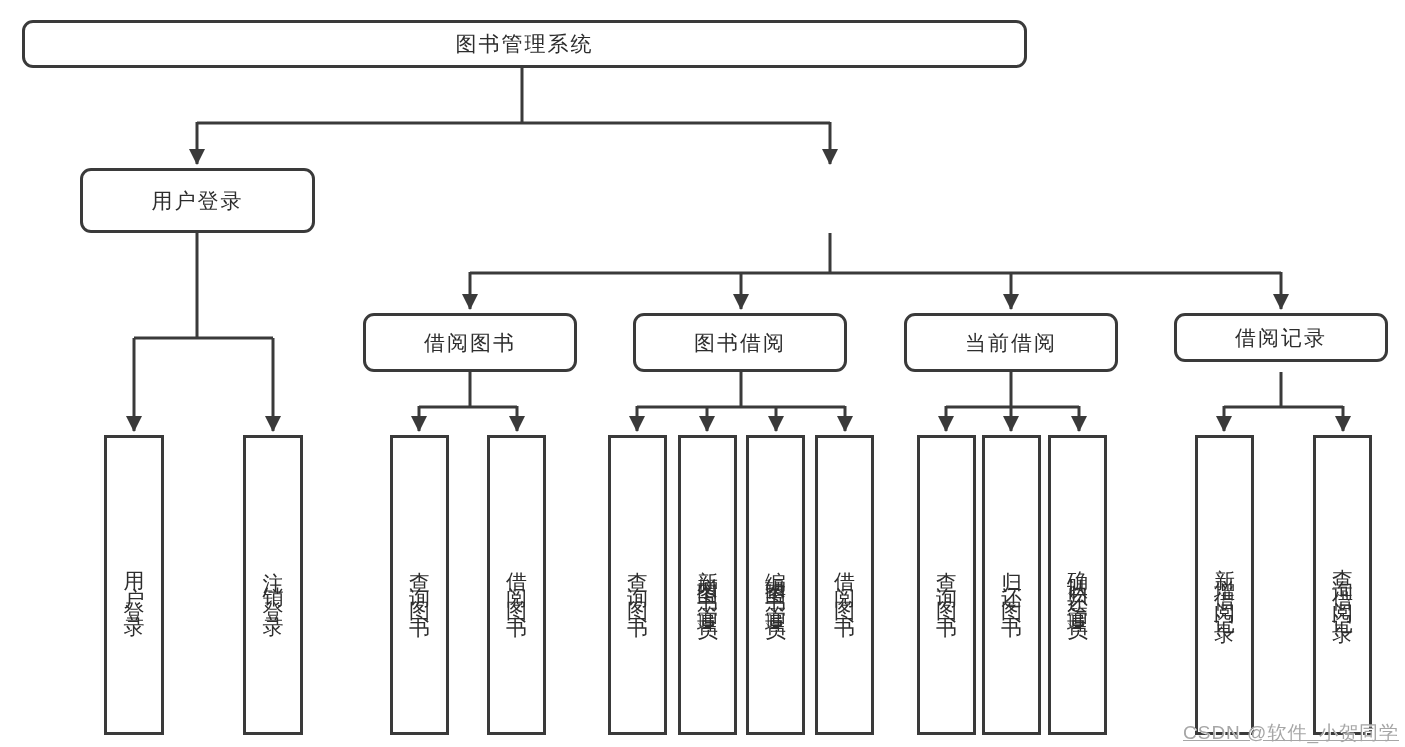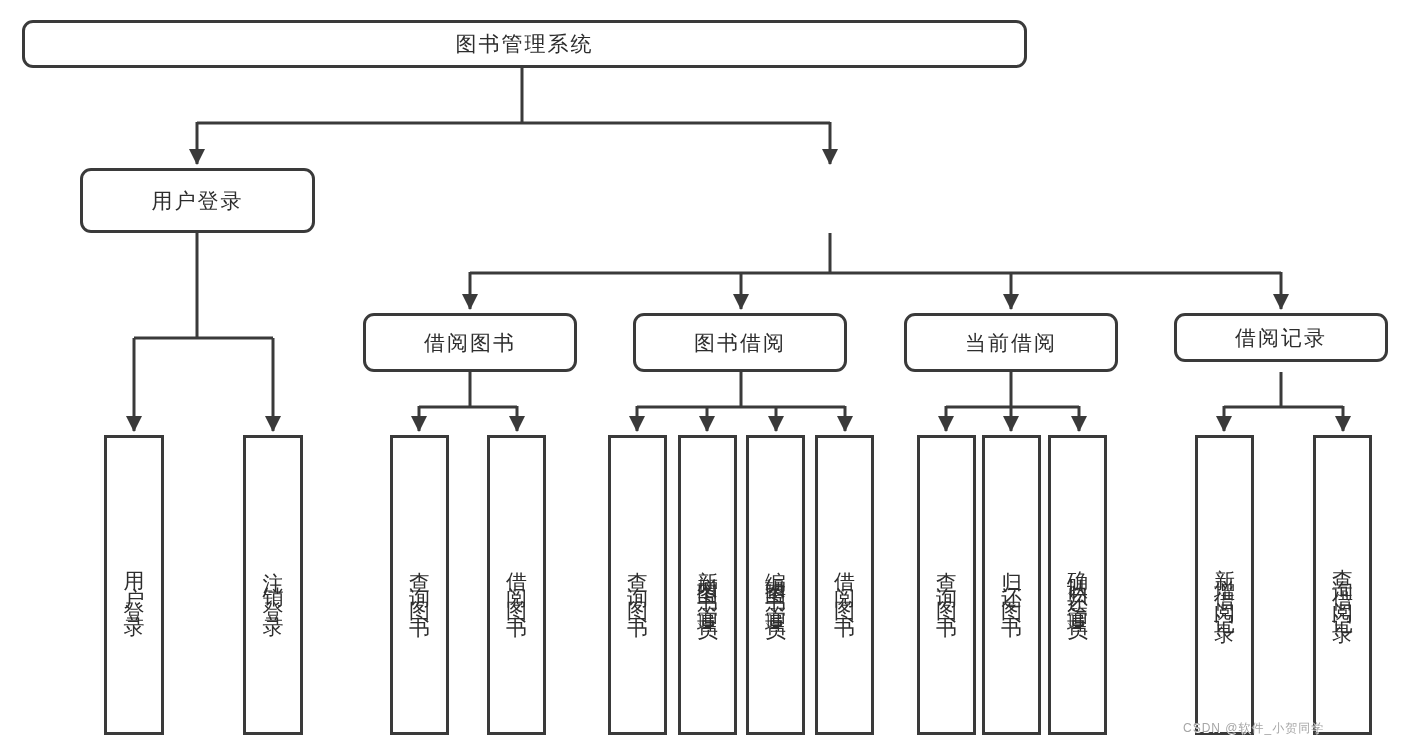--- a/index.html
+++ b/index.html
@@ -33,25 +33,26 @@
     writing-mode:vertical-rl;
     text-orientation:mixed;
     font-size:21px;
   }
   .v-short{letter-spacing:15px;}
   .v-mid{letter-spacing:11px;}
   .v-long{letter-spacing:7px;}
   .watermark{
     position:absolute;
     left:1183px;top:720px;
-    font-size:12px;
+    font-size:19px;
     color:var(--watermark);
     text-shadow:1px 1px 0 #ffffff;
     white-space:nowrap;
     letter-spacing:1px;
+    text-decoration:underline;
   }
 </style>
 </head>
 <body>
 
 <div class="canvas">
 
   <svg class="wires" width="1405" height="747" viewBox="0 0 1405 747">
     <defs>
       <marker id="arrow" markerUnits="userSpaceOnUse" markerWidth="22" markerHeight="18" refX="15" refY="8" orient="auto">

